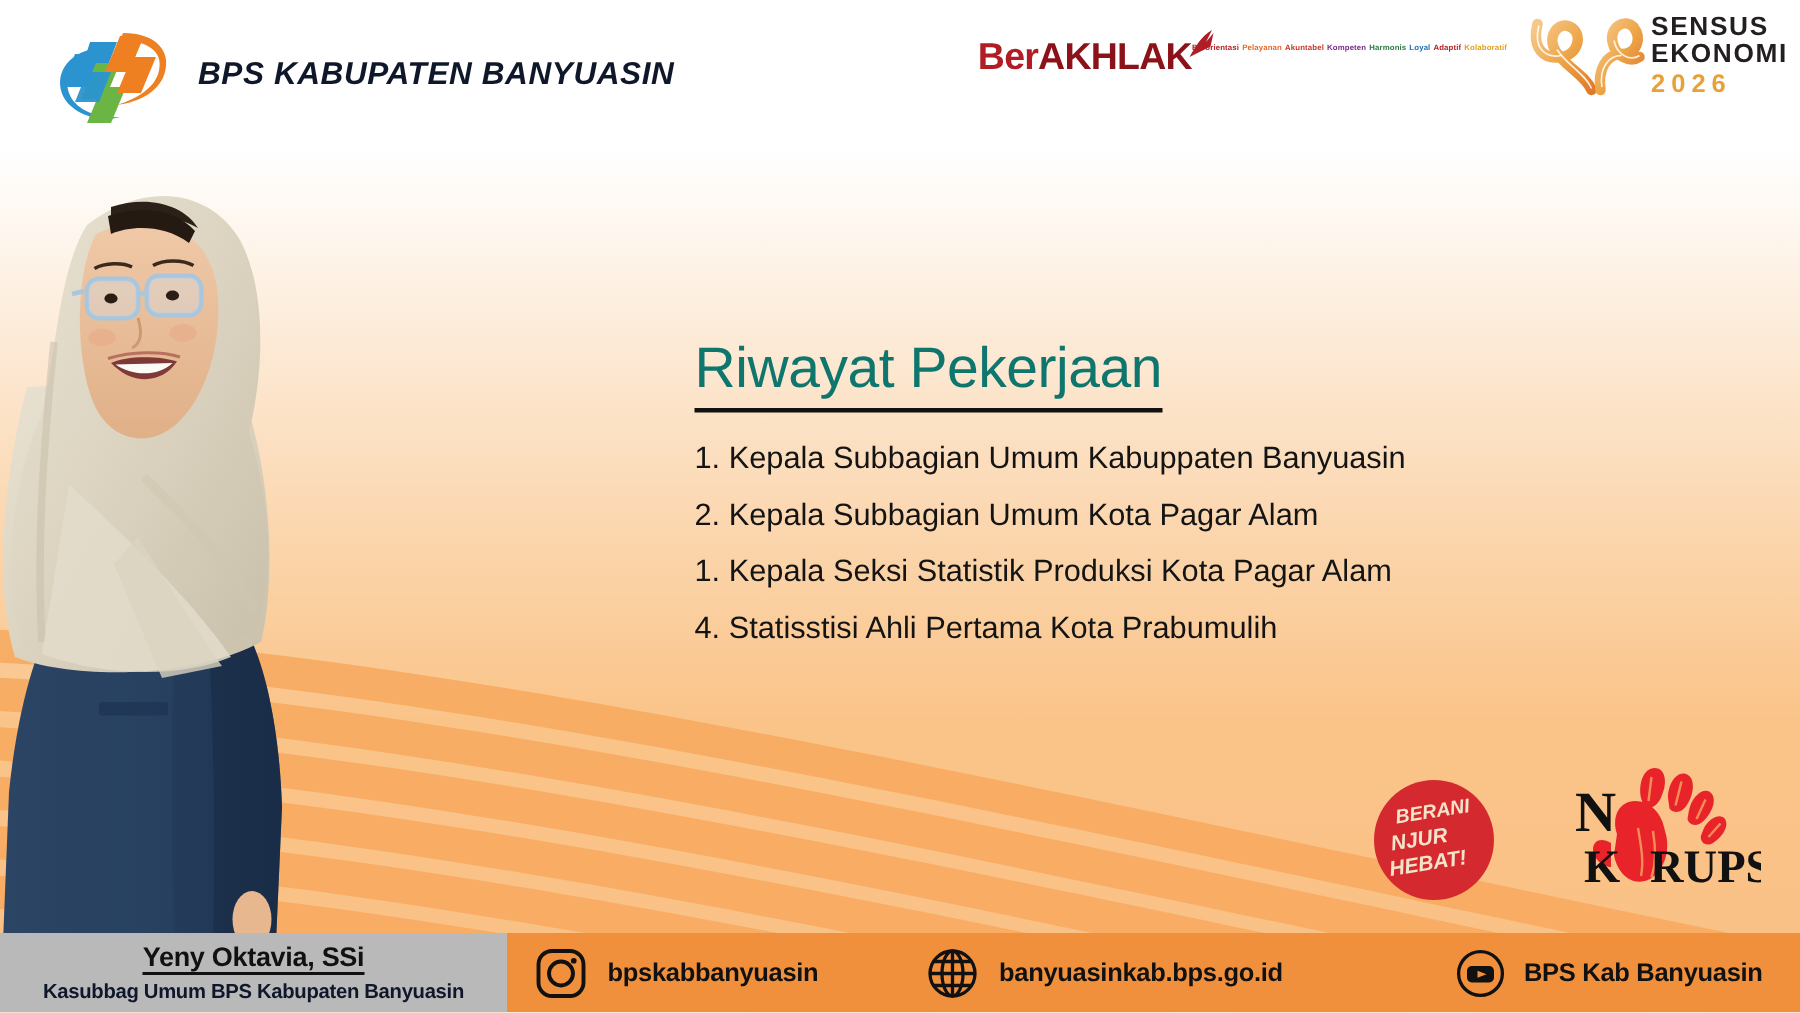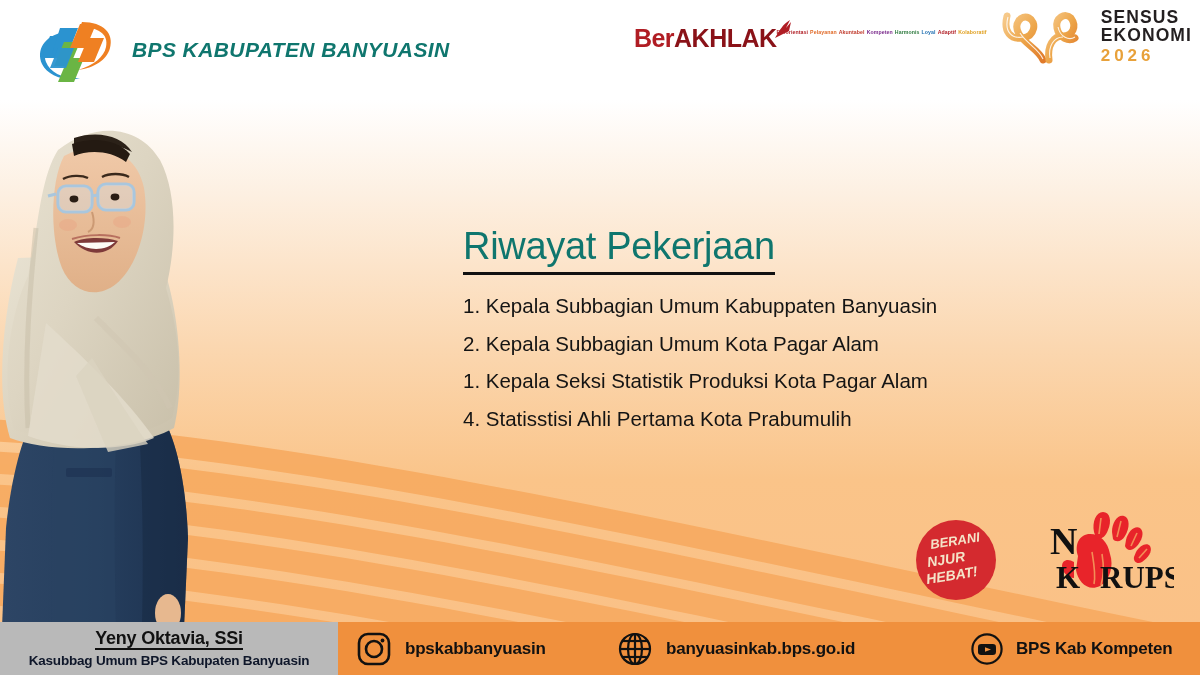--- a/index.html
+++ b/index.html
@@ -18,21 +18,21 @@
     position:absolute; left:0; top:0; width:1200px; height:100px;
     background:#ffffff; z-index:40;
   }
   .brand-left {
     position:absolute; left:34px; top:14px;
     display:flex; align-items:center; gap:14px;
   }
   .bps-logo { width:84px; height:72px; display:block; }
   .brand-text {
     font-size:21px; font-weight:bold; font-style:italic;
-    letter-spacing:0.4px; color:#0f766e;
+    letter-spacing:0.4px; color:#0f172a;
     font-family:"Liberation Sans", sans-serif;
     white-space:nowrap;
   }
   .brand-right {
     position:absolute; right:8px; top:8px;
     display:flex; align-items:center; gap:8px;
   }
   .berakhlak { display:flex; flex-direction:row; align-items:flex-start; padding-top:4px; }
   .berakhlak-word {
     position:relative;
@@ -45,21 +45,21 @@
   .berakhlak-swoosh { position:absolute; right:-15px; top:-7px; width:18px; height:20px; }
   .berakhlak-tag {
     margin-top:3px; font-size:5.2px; line-height:1.5; font-weight:bold;
     letter-spacing:0.1px; white-space:nowrap;
   }
   .berakhlak-tag span { margin-right:2px; }
   .t1{color:#b01d24;} .t2{color:#e06a28;} .t3{color:#c0392b;}
   .t4{color:#7a2a8c;} .t5{color:#2d7a3e;} .t6{color:#1f6fb2;}
   .t7{color:#b01d24;} .t8{color:#e0a020;}
 
-  .sensus { display:flex; align-items:center; gap:18px; }
+  .sensus { display:flex; align-items:center; gap:0; }
   .sensus-mark { width:86px; height:56px; }
   .sensus-text { line-height:1; }
   .sensus-l1, .sensus-l2 {
     font-size:17.5px; font-weight:bold; color:#231f20;
     letter-spacing:1.1px; font-family:"Liberation Sans", sans-serif;
   }
   .sensus-l2 { margin-top:1px; }
   .sensus-year {
     margin-top:2px; font-size:17px; font-weight:bold; color:#e8a13a;
     letter-spacing:4px; font-family:"Liberation Sans", sans-serif;
@@ -391,16 +391,16 @@
     </svg>
     <div class="f-label">banyuasinkab.bps.go.id</div>
   </div>
 
   <div class="f-item f-yt">
     <svg class="f-icon sm" viewBox="0 0 32 32">
       <circle cx="16" cy="16" r="14.6" fill="none" stroke="#111" stroke-width="2.2"></circle>
       <rect x="7" y="11" width="18" height="11" rx="3.2" fill="#111"></rect>
       <path d="M14,14.2 L20,16.5 L14,18.8 Z" fill="#f0903d"></path>
     </svg>
-    <div class="f-label">BPS Kab Kompeten</div>
+    <div class="f-label">BPS Kab Banyuasin</div>
   </div>
 
 </div>
 
 </body></html>

